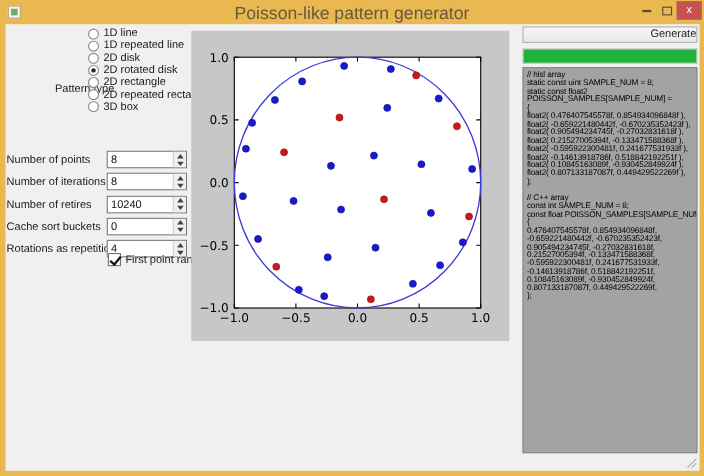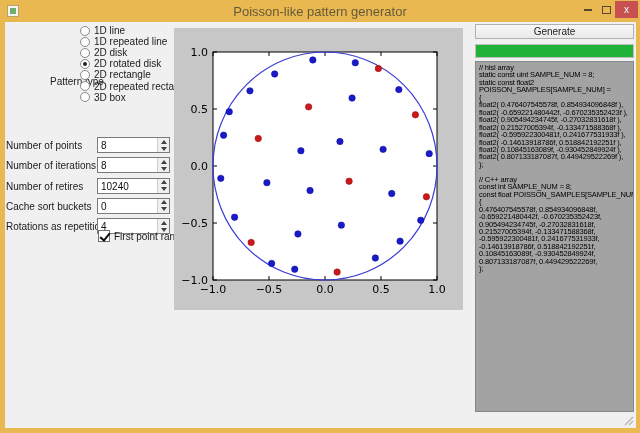--- a/index.html
+++ b/index.html
@@ -3,21 +3,21 @@
 <meta charset="utf-8">
 <style>
   * { margin:0; padding:0; box-sizing:border-box; }
   html,body { width:640px; height:433px; }
   body { font-family:"Liberation Sans", sans-serif; }
 
   .window { position:relative; width:640px; height:433px; background:#e9b851; overflow:hidden; }
 
   
   .titlebar { position:absolute; left:0; top:0; width:640px; height:22px; background:#e9b851; }
-  .title-text { position:absolute; left:0; right:0; top:4px; text-align:center; font-size:13px; color:#66593a; }
+  .title-text { position:absolute; left:0; right:0; top:4px; text-align:center; font-size:16px; color:#66593a; }
   .app-icon { position:absolute; left:7px; top:5px; width:12px; height:12px; background:#f4f4f0; border:1px solid #b9a36a; }
   .app-icon span { position:absolute; left:2px; top:2px; width:6px; height:6px; background:#6fae6f; }
   .win-btn { position:absolute; top:0; height:20px; display:flex; align-items:center; justify-content:center; }
   .btn-min { left:579px; width:18px; }
   .btn-max { left:598px; width:16px; }
   .min-glyph { width:8px; height:2px; background:#55492f; }
   .max-glyph { width:9px; height:8px; border:1px solid #55492f; background:transparent; }
   .btn-close { position:absolute; left:615px; top:1px; width:23px; height:17px; background:#c75050; color:#fff;
                display:flex; align-items:center; justify-content:center; font-size:10px; }
 
@@ -54,21 +54,21 @@
   .checkbox::after { content:""; position:absolute; left:3px; top:0px; width:4px; height:8px;
                      border:solid #111; border-width:0 2px 2px 0; transform:rotate(40deg); }
   .check-label { margin-left:4px; font-size:10px; color:#1a1a1a; white-space:nowrap; }
 
   
   .figure { position:absolute; left:174px; top:28px; width:289px; height:282px; background:#c7c7c7; }
 
   
   .generate-btn { position:absolute; left:475px; top:24px; width:159px; height:15px;
                   background:linear-gradient(#f7f7f7,#e9e9e9); border:1px solid #b0b0b0;
-                  font-size:10px; color:#222; text-align:center; line-height:13px; }
+                  font-size:10px; color:#222; text-align:right; line-height:13px; }
   .progress { position:absolute; left:475px; top:44px; width:159px; height:14px; background:#e6e6e6;
               border:1px solid #bfbfbf; }
   .progress-fill { height:100%; background:#21b23a; }
   .code-area { position:absolute; left:475px; top:61px; width:159px; height:351px; background:#a3a3a3;
                border:1px solid #828790; font-family:"Liberation Sans", sans-serif;
                font-size:7.5px; line-height:7.45px; letter-spacing:-0.15px; color:#000;
                white-space:pre; overflow:hidden; padding:2px 0 0 3px; }
 
   .resize-grip { position:absolute; right:6px; bottom:7px; width:12px; height:12px; }
 </style>

